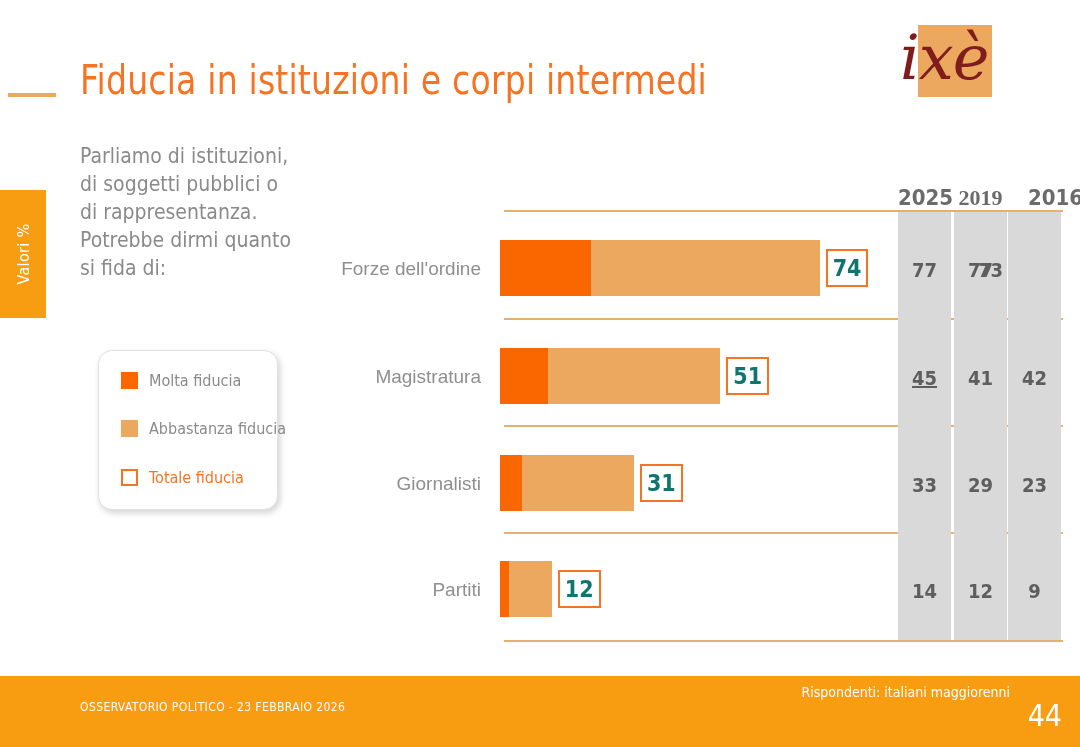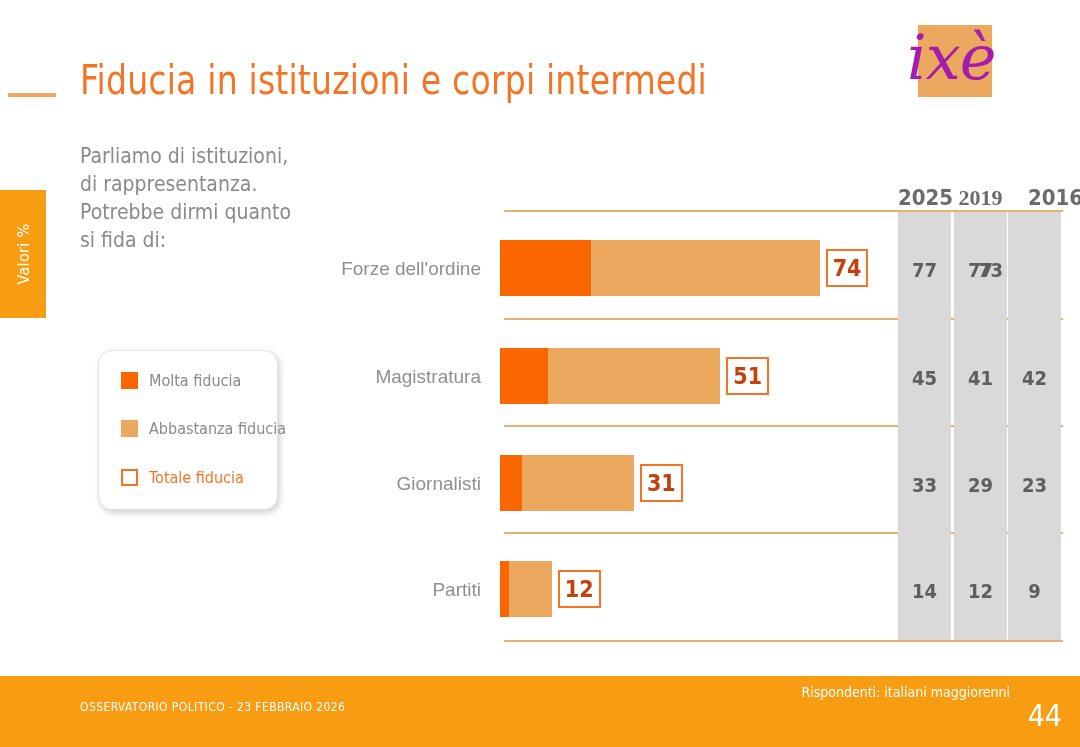--- a/index.html
+++ b/index.html
@@ -23,23 +23,23 @@
     font-size:40px;line-height:48px;color:#F57423;
     letter-spacing:.2px;
     transform:scaleX(.92);transform-origin:left center;
     white-space:nowrap;
   }
 
   
   .logo{position:absolute;left:900px;top:25px;width:92px;height:72px;}
   .logo-sq{position:absolute;left:18px;top:0;width:74px;height:72px;background:#EDA85F;}
   .logo-txt{
-    position:absolute;left:7px;top:-4px;width:100%;
+    position:absolute;left:0;top:-4px;width:100%;
     font-family:"DejaVu Serif","Liberation Serif",serif;
-    font-size:62px;line-height:74px;color:#a21caf;font-style:italic;
+    font-size:62px;line-height:74px;color:#7f1d1d;font-style:italic;
     letter-spacing:-1px;
   }
 
   
   .valori-tab{
     position:absolute;left:0;top:190px;width:46px;height:128px;
     background:#F89C12;
   }
   .valori-tab span{
     position:absolute;left:50%;top:50%;
@@ -93,21 +93,21 @@
 
   .bar{position:absolute;left:500px;height:56px;display:flex;}
   .seg-strong{background:#FA6600;height:100%;}
   .seg-soft{background:#EDA85F;height:100%;}
 
   .total-box{
     position:absolute;height:38px;min-width:38px;
     border:2px solid #F57423;background:#fff;box-sizing:border-box;
     display:flex;align-items:center;justify-content:center;
     font-family:"DejaVu Sans Condensed","Liberation Sans Narrow","Liberation Sans",sans-serif;
-    font-size:23px;font-weight:bold;color:#c2410c;
+    font-size:23px;font-weight:bold;color:#0f766e;
     padding:0 5px;
   }
 
   
   .table-head{
     position:absolute;top:185px;
     font-family:"DejaVu Sans Condensed","Liberation Sans Narrow","Liberation Sans",sans-serif;
     font-size:22px;font-weight:bold;color:#6B6B6B;text-align:center;
   }
   .col-cell{
@@ -151,20 +151,21 @@
     <div class="logo-sq"></div>
     <div class="logo-txt">ixè</div>
   </div>
 
   <div class="valori-tab">
     <span>Valori %</span>
   </div>
 
   <div class="intro">
     <div>Parliamo di istituzioni,</div>
+    <div>di soggetti pubblici o</div>
     <div>di rappresentanza.</div>
     <div>Potrebbe dirmi quanto</div>
     <div>si fida di:</div>
   </div>
 
   <div class="legend">
     <div class="legend-item i0">
       <span class="sw strong"></span>
       <span class="legend-label">Molta fiducia</span>
     </div>
@@ -198,21 +199,21 @@
       <div class="total-box" style="left: 825.68px; top: 249px;">74</div>
       <div class="col-val" style="left: 898px; width: 53px; top: 258px;">77</div>
       <div class="col-val" style="left: 954px; width: 53px; top: 258px;">77</div>
       <div class="col-val" style="left: 964px; width: 53px; top: 258px;">73</div>
       <div class="cat-label" style="top: 366px;">Magistratura</div>
       <div class="bar" style="top: 348px;">
         <div class="seg-strong" style="width: 47.52px;"></div>
         <div class="seg-soft" style="width: 172.8px;"></div>
       </div>
       <div class="total-box" style="left: 726.32px; top: 357px;">51</div>
-      <div class="col-val" style="left: 898px; width: 53px; top: 366px;">45</div>
+      <div class="col-val" style="left: 898px; width: 53px; top: 366px; text-decoration: underline;">45</div>
       <div class="col-val" style="left: 954px; width: 53px; top: 366px;">41</div>
       <div class="col-val" style="left: 1008px; width: 53px; top: 366px;">42</div>
       <div class="cat-label" style="top: 473px;">Giornalisti</div>
       <div class="bar" style="top: 455px;">
         <div class="seg-strong" style="width: 21.6px;"></div>
         <div class="seg-soft" style="width: 112.32px;"></div>
       </div>
       <div class="total-box" style="left: 639.92px; top: 464px;">31</div>
       <div class="col-val" style="left: 898px; width: 53px; top: 473px;">33</div>
       <div class="col-val" style="left: 954px; width: 53px; top: 473px;">29</div>

